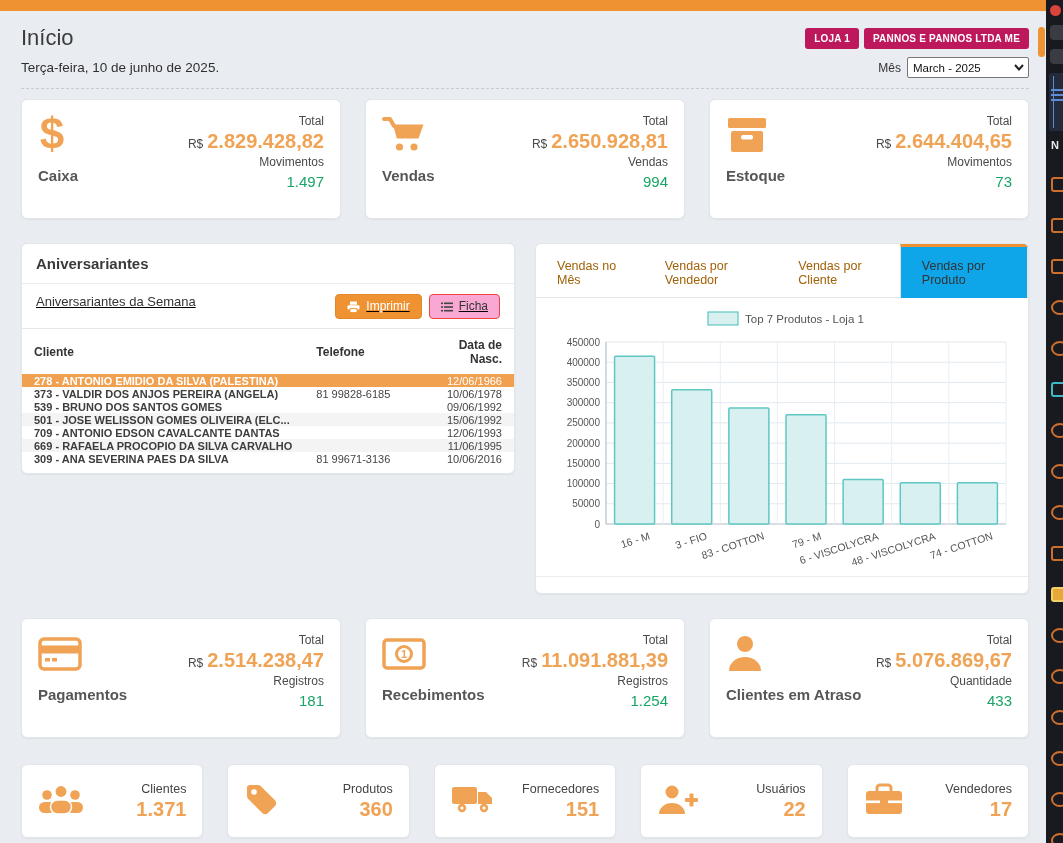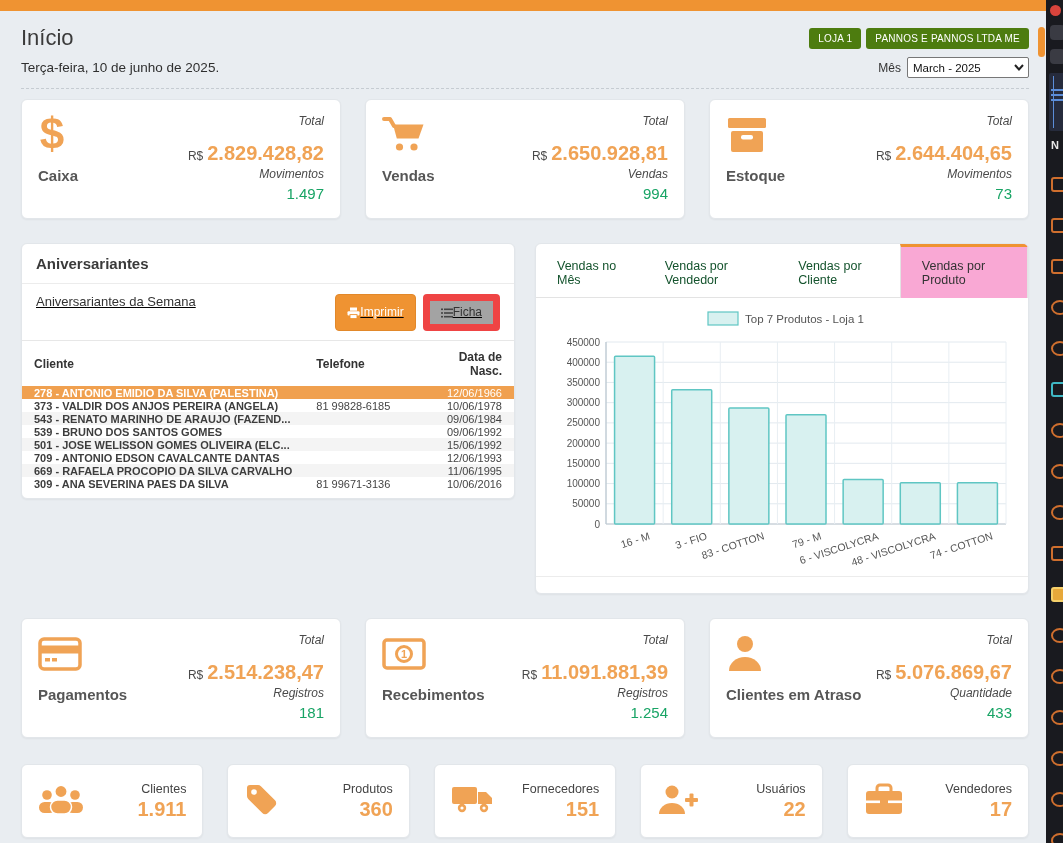--- a/index.html
+++ b/index.html
@@ -9,66 +9,66 @@
     -webkit-font-smoothing:antialiased;
   }
   .app{position:absolute;left:0;top:0;width:1046px;height:689px;}
   .topbar{height:11px;background:#ef9332;}
   .scroll-thumb{position:absolute;right:1px;top:27px;width:7px;height:30px;background:#ef9332;border-radius:4px;z-index:5;}
   .content{padding:0 17px 0 21px;}
 
   .header-row{display:flex;justify-content:space-between;align-items:center;margin-top:14px;}
   .page-title{font-size:22px;color:#3b3b3b;}
   .badges{display:flex;gap:5px;}
-  .badge{background:#4d7c0f;color:#fff;font-size:10px;font-weight:normal;padding:5px 9px;border-radius:3px;letter-spacing:.2px;cursor:pointer;}
+  .badge{background:#be185d;color:#fff;font-size:10px;font-weight:bold;padding:5px 9px;border-radius:3px;letter-spacing:.2px;cursor:pointer;}
 
   .date-row{display:flex;justify-content:space-between;align-items:center;margin-top:6px;padding-bottom:10px;border-bottom:1px dashed #c6ccd2;}
   .date-text{font-size:13.5px;color:#2f2f2f;}
   .month-box{display:flex;align-items:center;gap:6px;font-size:12px;color:#333;}
   .select-wrap{position:relative;}
   select{width:122px;height:21px;font-size:11.5px;border:1px solid #777;background:#fff;border-radius:2px;
     -webkit-appearance:none;appearance:none;padding:0 18px 0 5px;color:#111;font-family:"Liberation Sans",sans-serif;}
   .select-chevron{position:absolute;right:5px;top:7px;pointer-events:none;}
 
   .cards-row{display:flex;gap:24px;margin-top:10px;}
   .card-base{background:#fff;border:1px solid #e2e6ea;border-radius:6px;box-shadow:0 1px 2px rgba(0,0,0,.05);box-sizing:border-box;}
   .stat-card{flex:1;height:120px;padding:12px 16px;display:flex;cursor:pointer;}
   .stat-left{display:flex;flex-direction:column;}
   .stat-icon{height:46px;display:flex;align-items:center;}
   .stat-name{margin-top:9px;font-size:15px;font-weight:bold;color:#565656;}
   .stat-right{margin-left:auto;text-align:right;}
-  .small-label{font-size:12px;color:#4a4a4a;margin-top:2px;font-style:italic;}
-  .big-value{font-size:20px;font-weight:bold;color:#f0a355;margin-top:14px;white-space:nowrap;}
+  .small-label{font-size:12px;color:#4a4a4a;margin-top:2px;}
+  .big-value{font-size:20px;font-weight:bold;color:#f0a355;margin-top:2px;white-space:nowrap;}
   .big-value .cur{font-size:12px;color:#4a4a4a;font-weight:normal;margin-right:4px;}
   .green-value{font-size:15px;color:#18a465;margin-top:4px;}
 
   .panel-row{display:flex;gap:20px;margin-top:24px;align-items:flex-start;}
   .bday-panel{width:494px;overflow:hidden;padding-bottom:8px;}
   .bday-title{font-size:15px;font-weight:bold;color:#3a3a3a;padding:11px 14px;border-bottom:1px solid #ececec;}
   .bday-sub{display:flex;align-items:flex-start;padding:10px 14px 9px;text-decoration:underline;}
   .bday-sub-label{font-size:13px;color:#333;}
   .btns{margin-left:auto;display:flex;gap:7px;}
-  .btn{display:flex;align-items:center;gap:0;font-size:12px;border-radius:4px;padding:5px 11px;cursor:pointer;line-height:13px;}
+  .btn{display:flex;align-items:center;gap:6px;font-size:12px;border-radius:4px;padding:5px 11px;cursor:pointer;line-height:13px;}
   .btn-imprimir{background:#ef9332;color:#fff;border:1px solid #e2882a;}
-  .btn-ficha{background:#a3a3a3;color:#333;border:7px solid #ef4444;}
+  .btn-ficha{background:#f9a8d4;color:#333;border:1px solid #ef4444;}
 
   table.bday{width:100%;border-collapse:collapse;font-size:11px;}
   table.bday thead th{text-align:left;padding:9px 12px 8px;font-size:12px;color:#333;border-top:1px solid #e7e7e7;}
   table.bday th.r,table.bday td.r{text-align:right;}
   table.bday td{padding:0 12px;font-weight:bold;color:#3d3d3d;height:13px;white-space:nowrap;cursor:default;}
   table.bday td.phone,table.bday td.date{font-weight:normal;color:#444;}
   tr.alt{background:#f4f4f4;}
   tr.selected{background:#f0a04f;}
   tr.selected td{color:#fff !important;}
   tr.row{cursor:pointer;}
 
   .chart-panel{flex:1;overflow:hidden;}
   .tabs{display:flex;border-bottom:1px solid #e3e3e3;}
-  .tab{padding:12px 21px 10px;font-size:12.5px;color:#14532d;border-top:3px solid transparent;cursor:pointer;}
-  .tab.active{border-top:3px solid #ef9332;border-left:1px solid #e3e3e3;border-right:1px solid #e3e3e3;margin-bottom:-1px;background:#f9a8d4;color:#333;}
+  .tab{padding:12px 21px 10px;font-size:12.5px;color:#a16207;border-top:3px solid transparent;cursor:pointer;}
+  .tab.active{border-top:3px solid #ef9332;border-left:1px solid #e3e3e3;border-right:1px solid #e3e3e3;margin-bottom:-1px;background:#0ea5e9;color:#333;}
   .chart-wrap{padding:10px 8px 4px 12px;}
   .panel-footer{border-top:1px solid #ececec;height:16px;margin-top:2px;}
 
   .mini-row{display:flex;gap:24px;margin-top:26px;}
   .mini-card{flex:1;height:74px;padding:10px 16px;display:flex;align-items:center;cursor:pointer;}
   .mini-right{margin-left:auto;text-align:right;}
   .mini-label{font-size:12.5px;color:#444;}
   .mini-value{font-size:20px;font-weight:bold;color:#f0a355;margin-top:2px;}
 
   
@@ -212,25 +212,20 @@
           <tbody>
             <tr class="row selected">
               <td>278 - ANTONIO EMIDIO DA SILVA (PALESTINA)</td>
               <td class="phone"></td>
               <td class="date r">12/06/1966</td>
             </tr>
             <tr class="row">
               <td>373 - VALDIR DOS ANJOS PEREIRA (ANGELA)</td>
               <td class="phone">81 99828-6185</td>
               <td class="date r">10/06/1978</td>
-            </tr>
-            <tr class="row alt">
-              <td>543 - RENATO MARINHO DE ARAUJO (FAZEND...</td>
-              <td class="phone"></td>
-              <td class="date r">09/06/1984</td>
             </tr>
             <tr class="row">
               <td>539 - BRUNO DOS SANTOS GOMES</td>
               <td class="phone"></td>
               <td class="date r">09/06/1992</td>
             </tr>
             <tr class="row alt">
               <td>501 - JOSE WELISSON GOMES OLIVEIRA (ELC...</td>
               <td class="phone"></td>
               <td class="date r">15/06/1992</td>
@@ -380,21 +375,21 @@
             <circle cx="9" cy="12" r="4.8"></circle>
               <rect x="1" y="19" width="16" height="11" rx="5.5"></rect>
             <circle cx="37" cy="12" r="4.8"></circle>
               <rect x="29" y="19" width="16" height="11" rx="5.5"></rect>
             <circle cx="23" cy="8.5" r="6.2" stroke="#fff" stroke-width="1.5"></circle>
               <rect x="12.5" y="17" width="21" height="14" rx="7" stroke="#fff" stroke-width="1.5"></rect>
           </svg>
         </div>
         <div class="mini-right">
           <div class="mini-label">Clientes</div>
-          <div class="mini-value">1.911</div>
+          <div class="mini-value">1.371</div>
         </div>
       </div>
 
       <div class="card-base mini-card">
         <div>
           <svg width="34" height="34" viewBox="0 0 34 34">
             <path d="M3 14 V6 a3 3 0 0 1 3-3 h8 c1.1 0 2.1.4 2.9 1.2 L31 18.3 a4 4 0 0 1 0 5.7 l-7 7 a4 4 0 0 1 -5.7 0 L4.2 16.9 A4 4 0 0 1 3 14 Z" fill="#f0a355"></path>
             <circle cx="10" cy="10" r="2.8" fill="#fff"></circle>
           </svg>
         </div>

